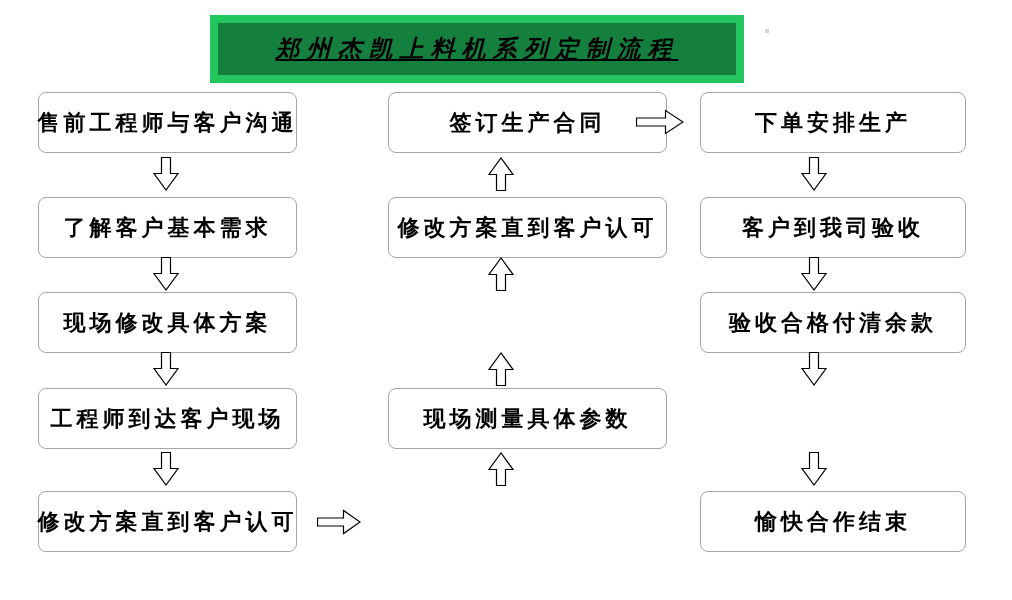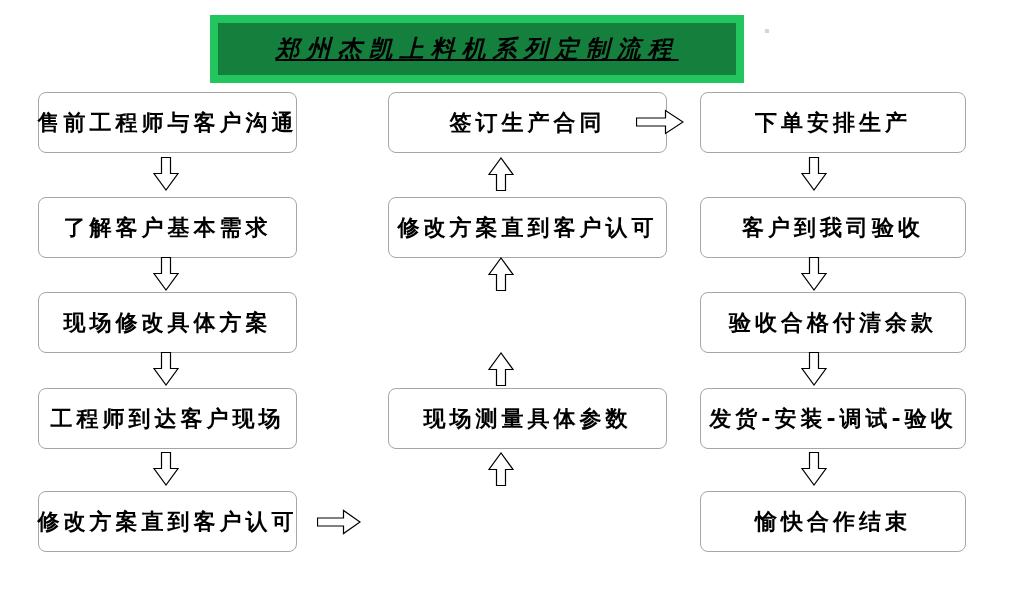--- a/index.html
+++ b/index.html
@@ -42,21 +42,20 @@
   <div class="step c-left r4">工程师到达客户现场</div>
   <div class="step c-left r5">修改方案直到客户认可</div>
 
   <div class="step c-mid r1">签订生产合同</div>
   <div class="step c-mid r2">修改方案直到客户认可</div>
   <div class="step c-mid r4">现场测量具体参数</div>
 
   <div class="step c-right r1">下单安排生产</div>
   <div class="step c-right r3">验收合格付清余款</div>
   <div class="step c-right r2">客户到我司验收</div>
-  <div class="step c-right r4">发货-安装-调试-验收</div>
   <div class="step c-right r5">愉快合作结束</div>
 
   <span class="arr va-left g1">
     <svg width="26" height="34" viewBox="0 0 26 34">
         <path d="M8.5 0.5 L17.5 0.5 L17.5 16.5 L25 16.5 L13 33 L1 16.5 L8.5 16.5 Z" fill="#ffffff" stroke="#000000" stroke-width="1.2"></path>
       </svg>
   </span>
   <span class="arr va-left g2">
     <svg width="26" height="34" viewBox="0 0 26 34">
         <path d="M8.5 0.5 L17.5 0.5 L17.5 16.5 L25 16.5 L13 33 L1 16.5 L8.5 16.5 Z" fill="#ffffff" stroke="#000000" stroke-width="1.2"></path>

